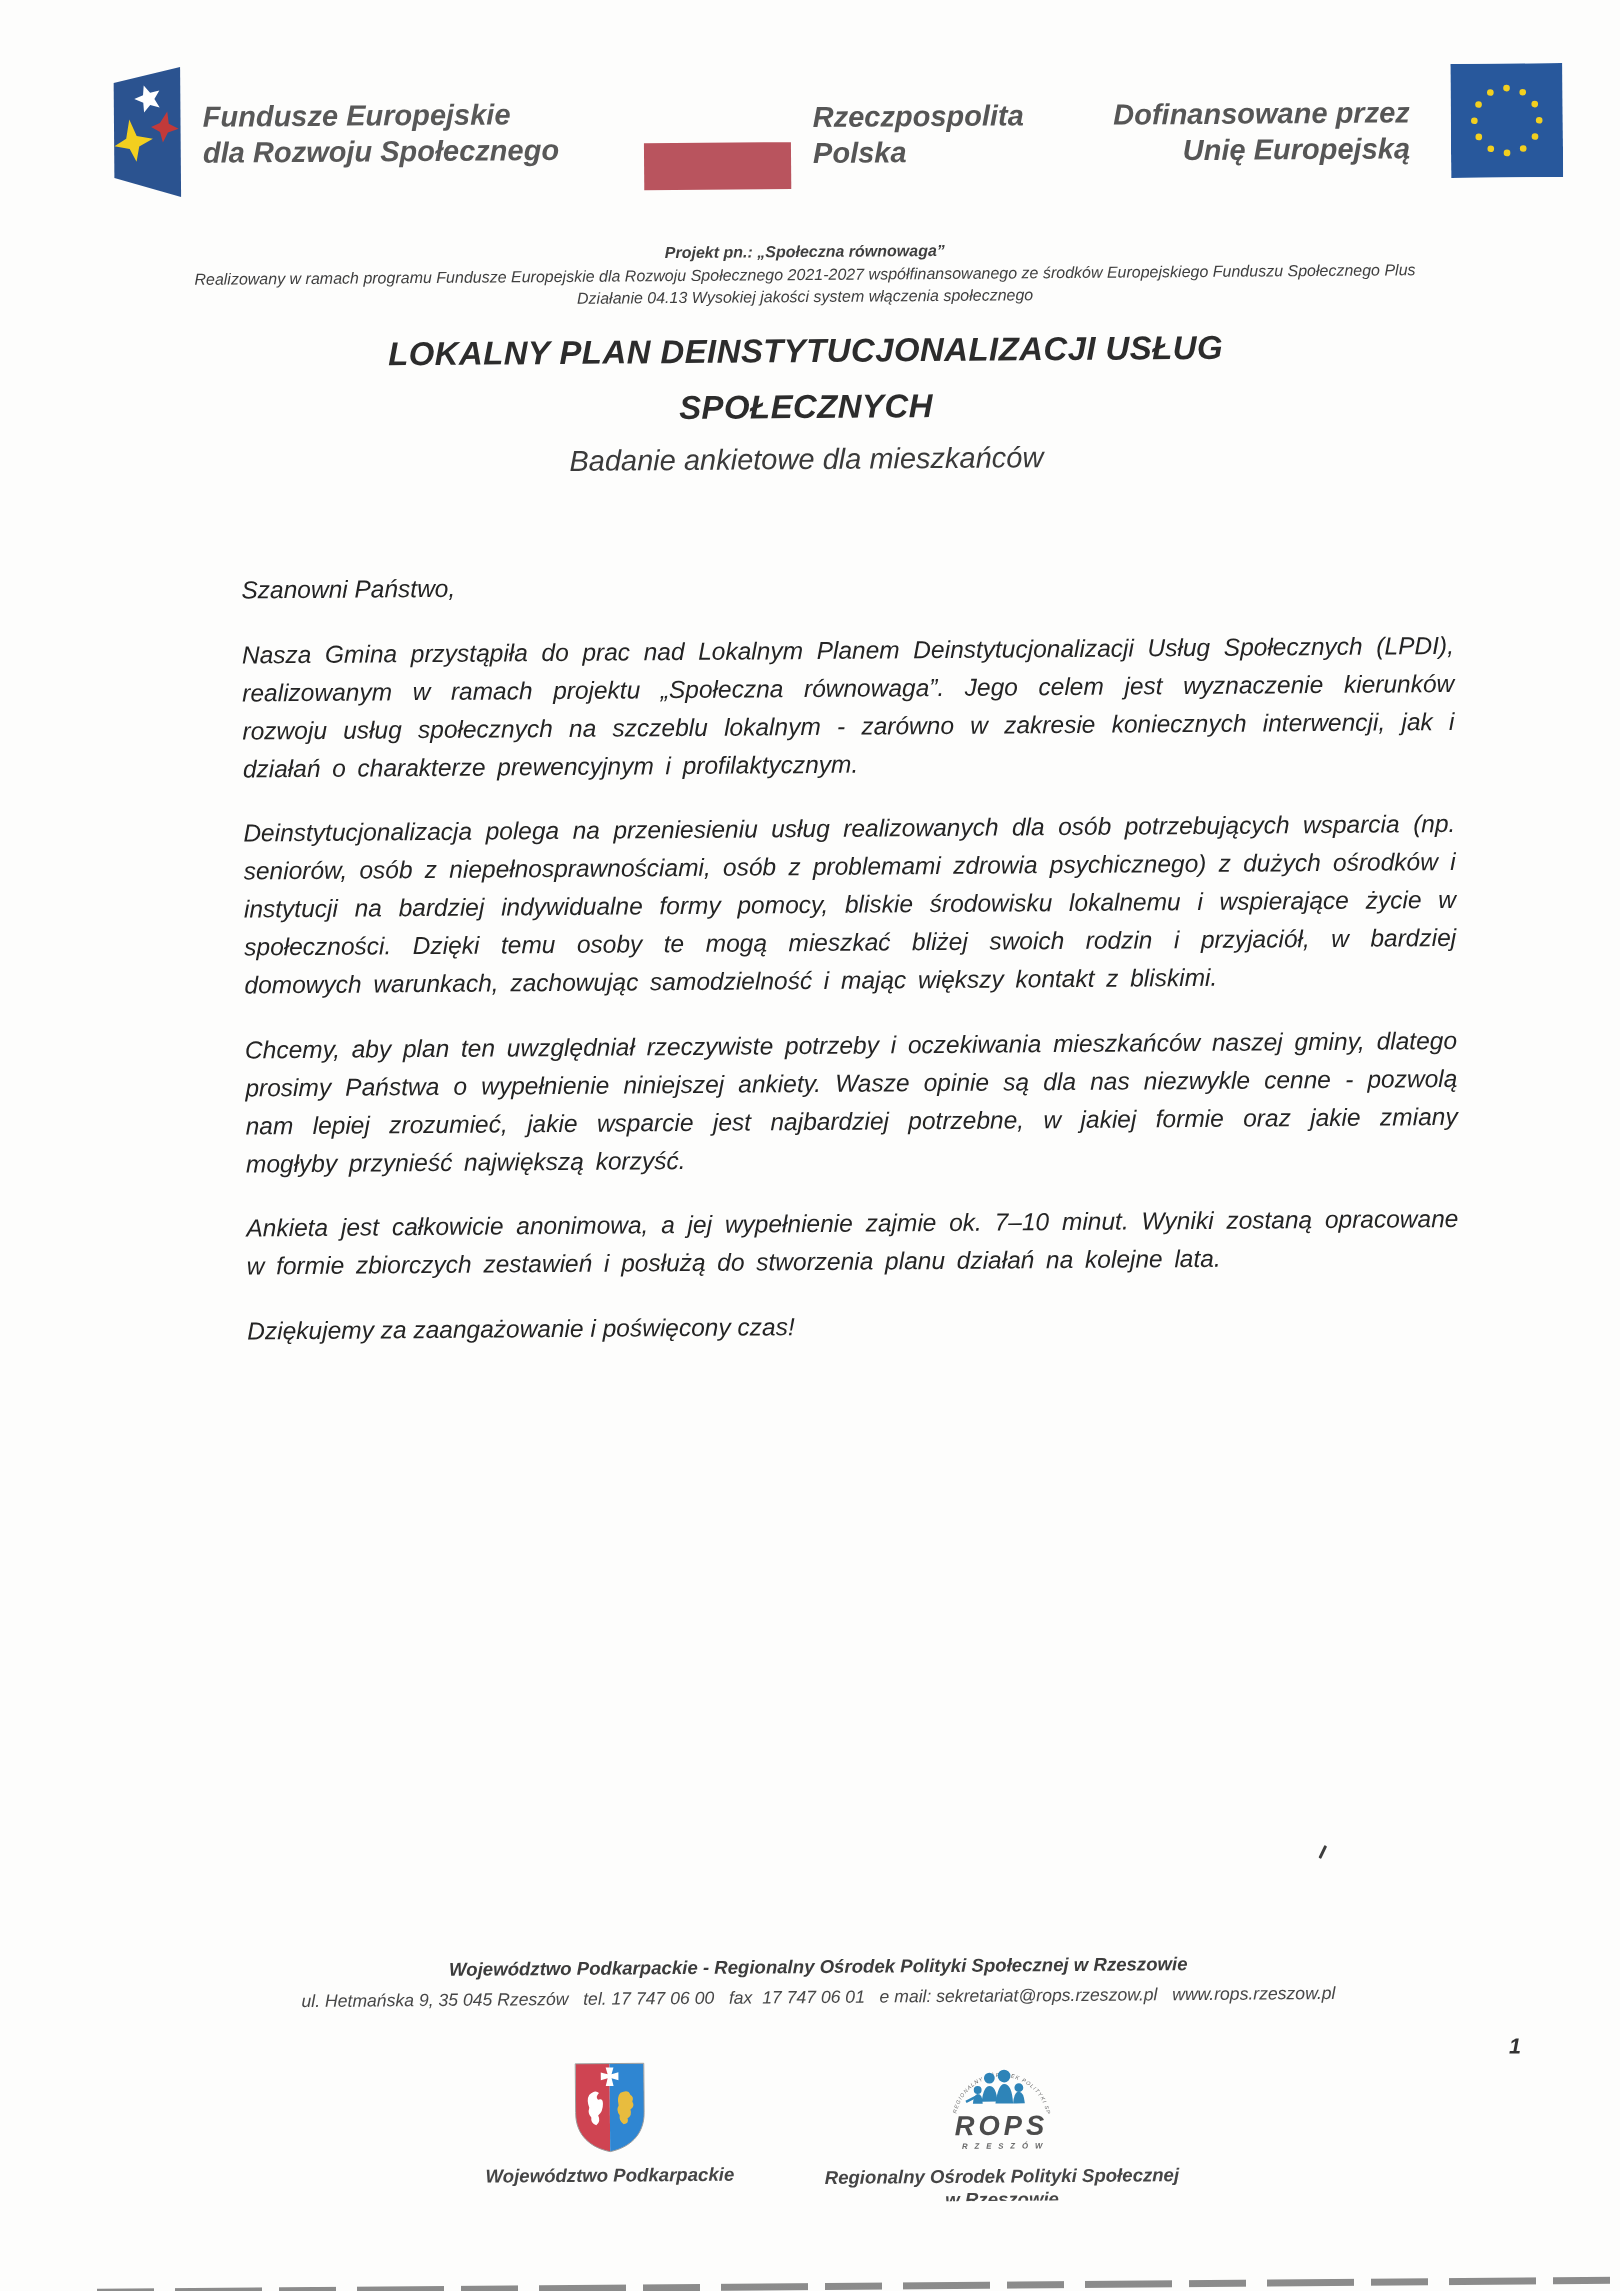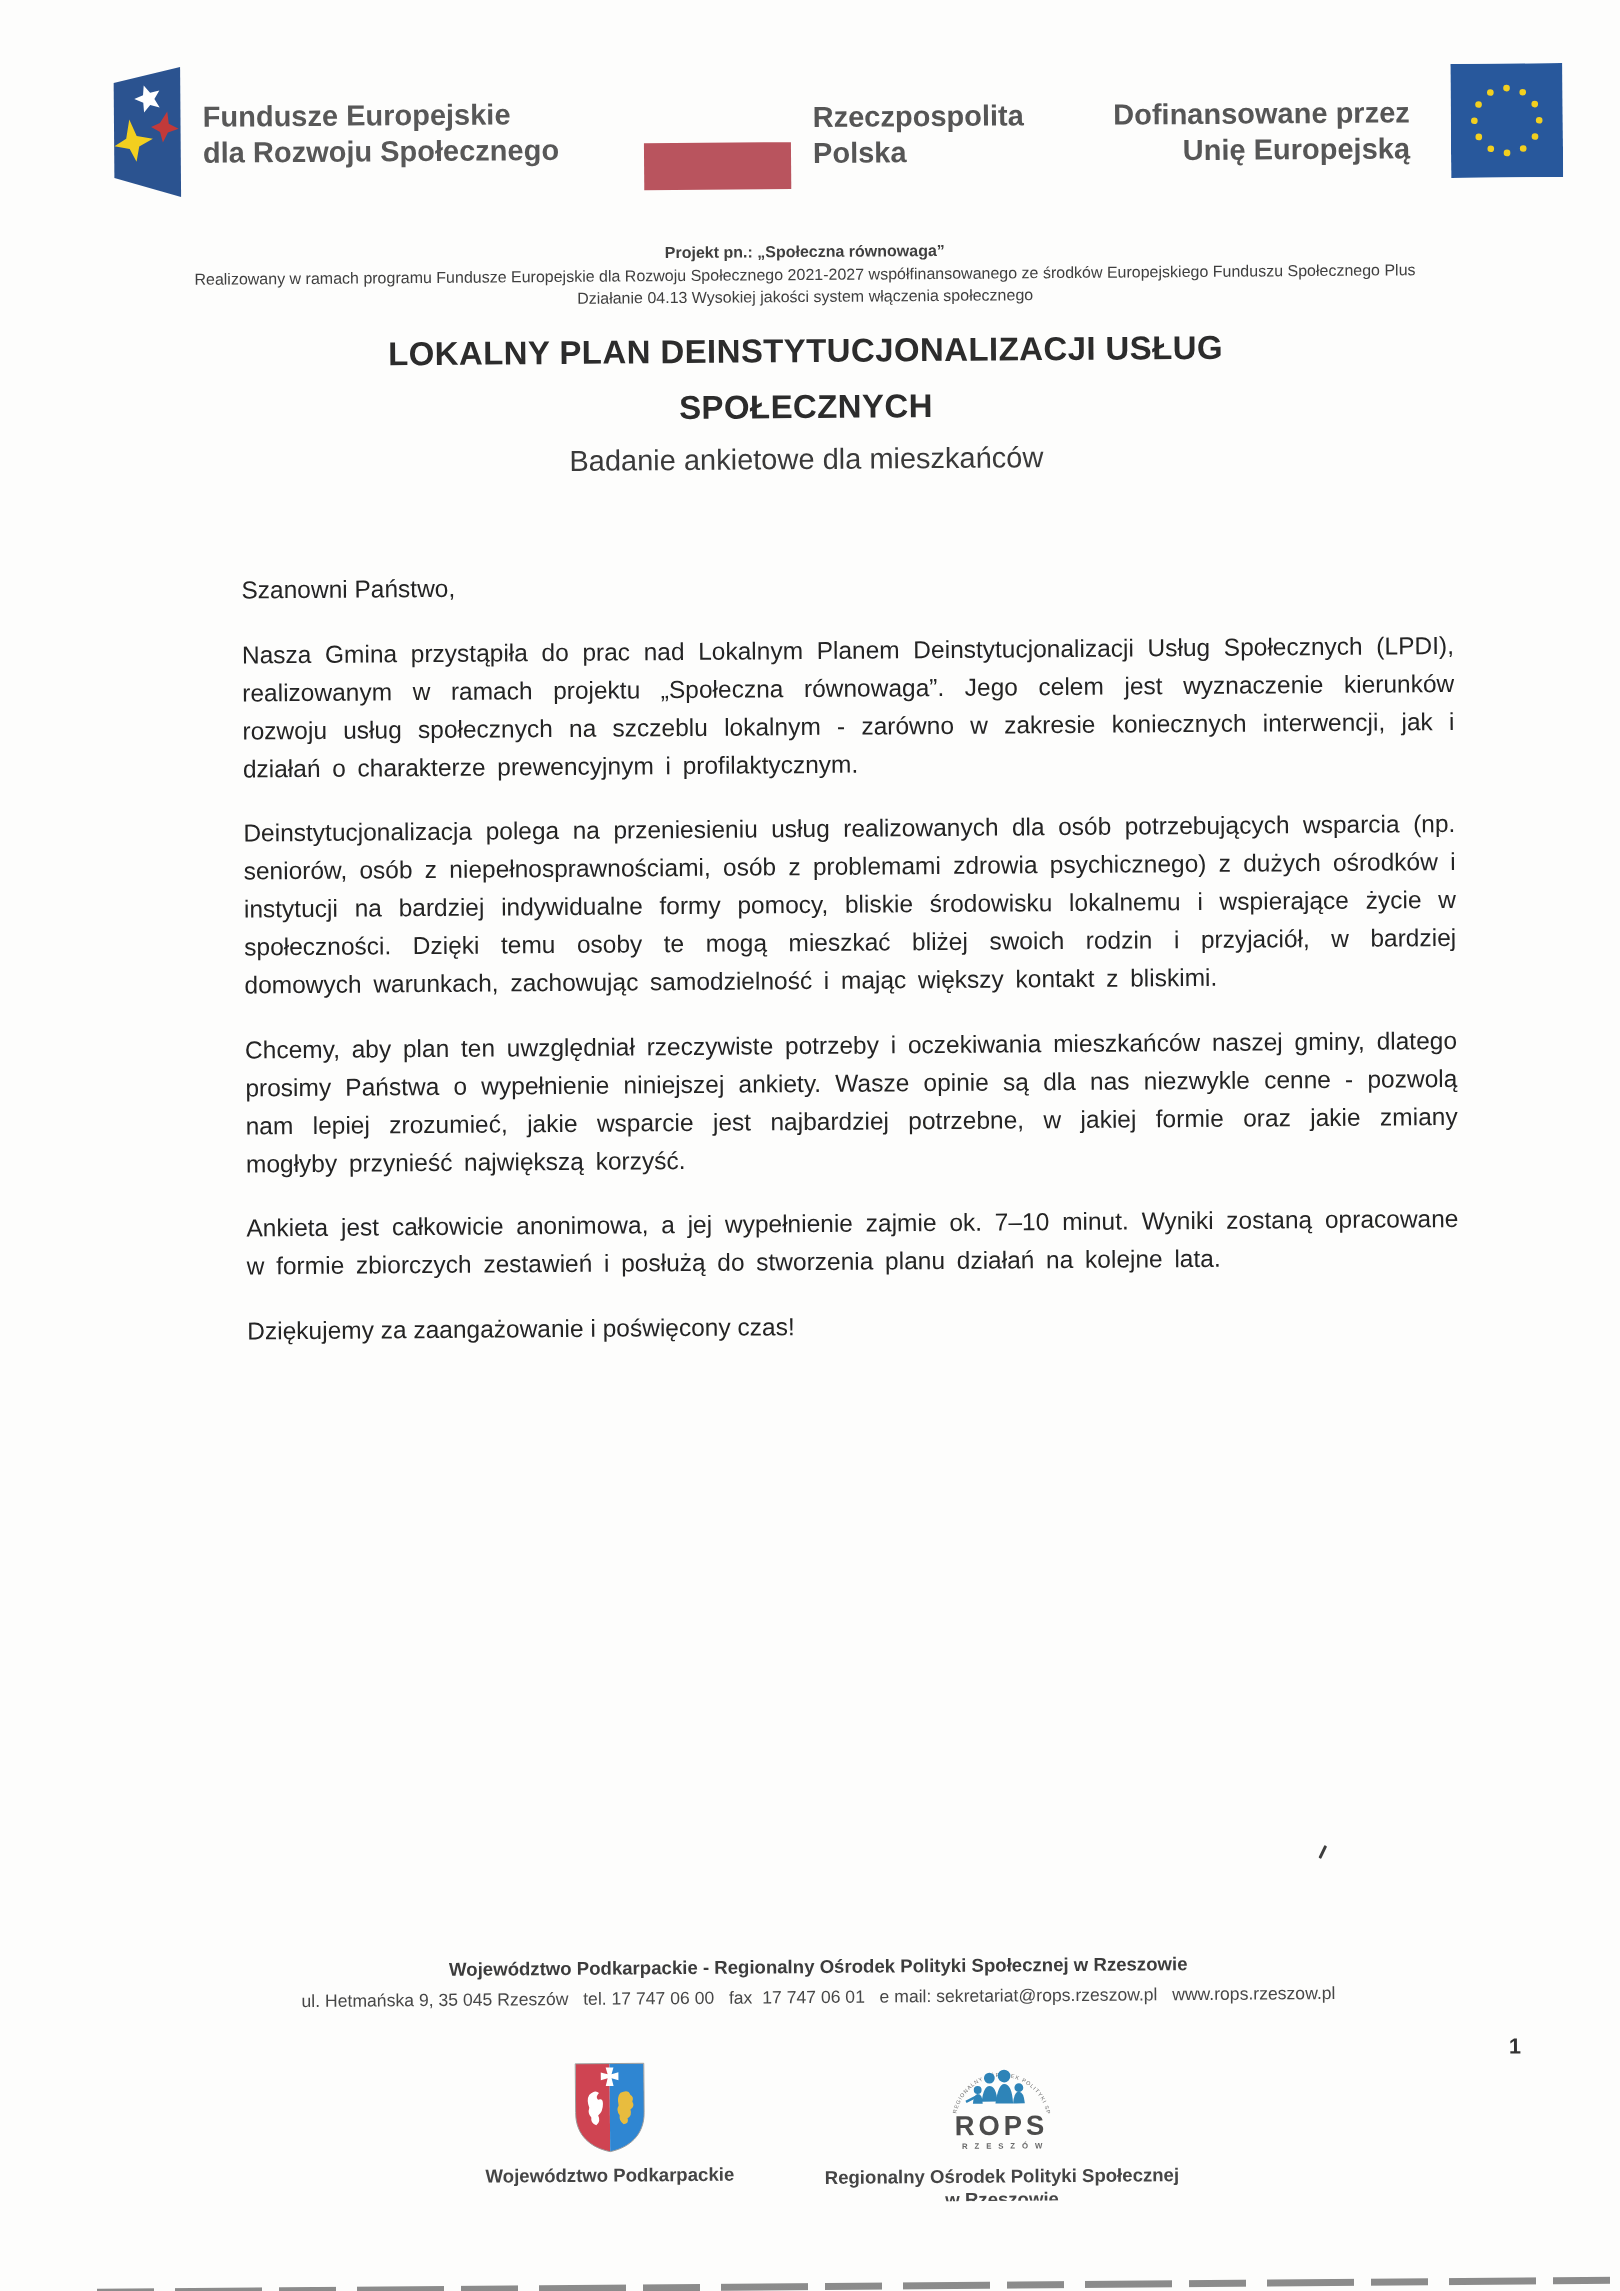--- a/index.html
+++ b/index.html
@@ -1,18 +1,18 @@
 <!DOCTYPE html>
 <html lang="pl"><head>
 <meta charset="utf-8">
 <style>
   html,body{margin:0;padding:0;background:#ffffff;}
   .page{
     position:relative;width:1620px;height:2292px;background:#fdfdfc;overflow:hidden;
-    font-family:"Liberation Sans",sans-serif;color:#2a2a2a;
+    font-family:"Liberation Sans",sans-serif;color:#2a2a2a;font-style:italic;
   }
   .tilt{position:absolute;inset:0;transform:rotate(-0.45deg);transform-origin:50% 40%;}
 
   
   .hdr-icon{position:absolute;}
   .funds-flag{left:118px;top:61px;}
   .brand-text{position:absolute;left:209px;top:94px;font-weight:bold;font-size:29px;line-height:36px;color:#585858;}
   .poland-flag{position:absolute;left:650px;top:142px;width:147px;height:47px;background:#b9545e;}
   .poland-text{position:absolute;left:819px;top:99px;font-weight:bold;font-size:29px;line-height:36px;color:#565656;}
   .eu-text{position:absolute;right:204px;top:99px;font-weight:bold;font-size:29px;line-height:36px;color:#565656;text-align:right;}

